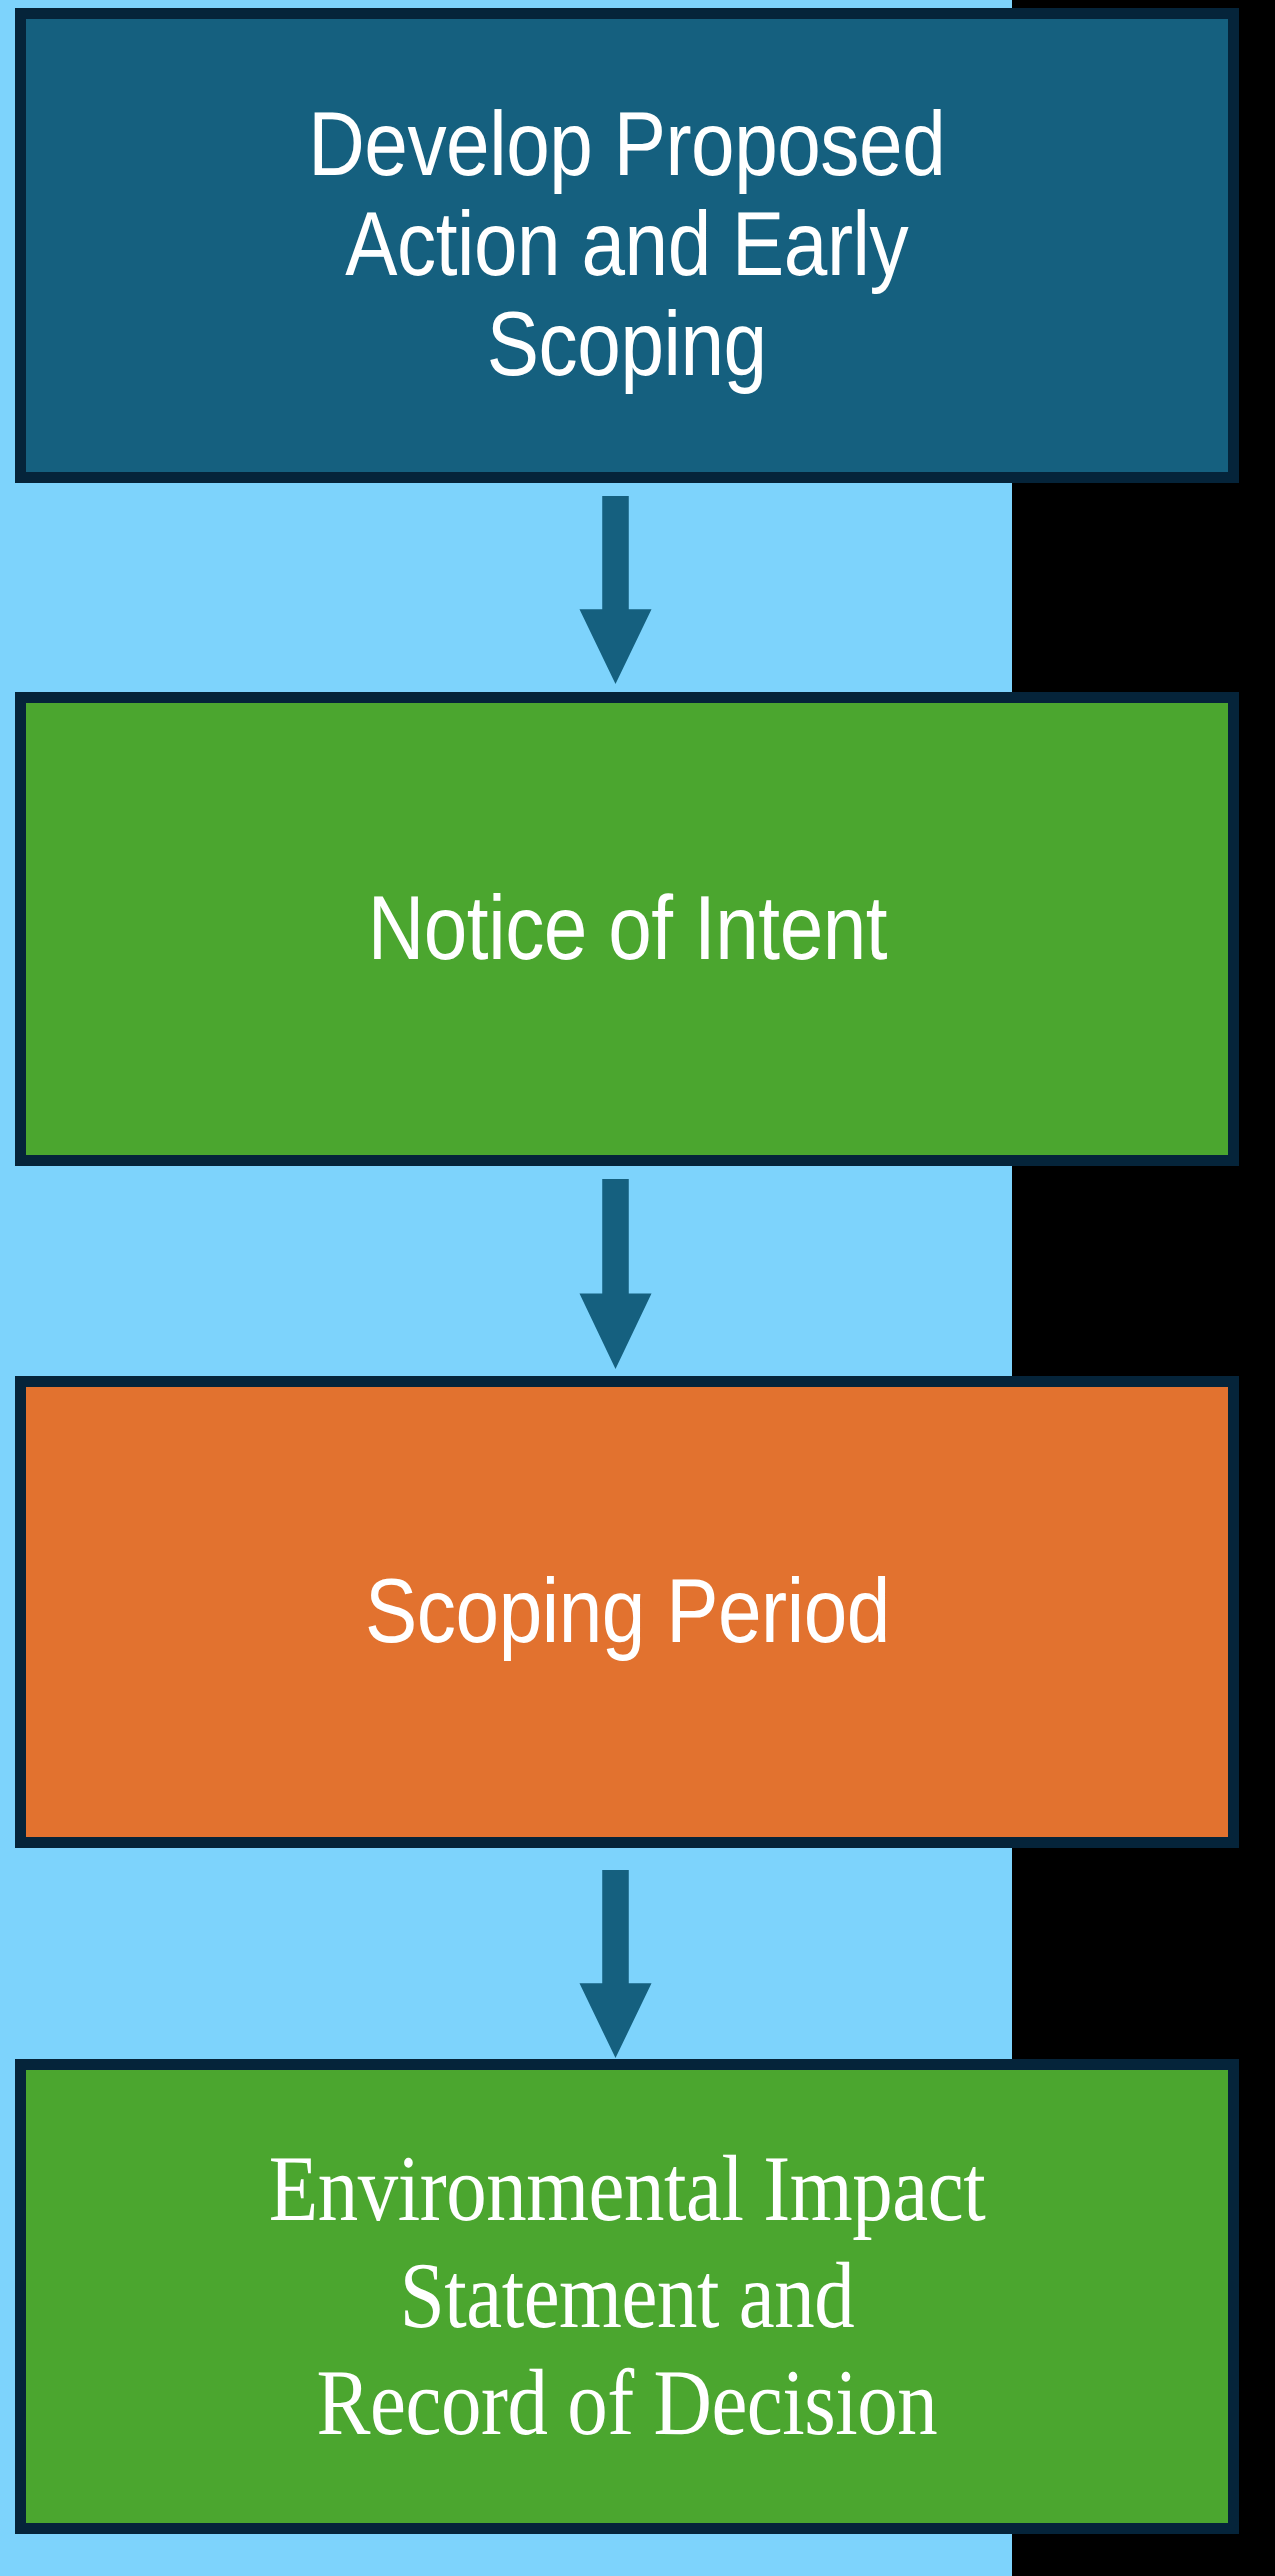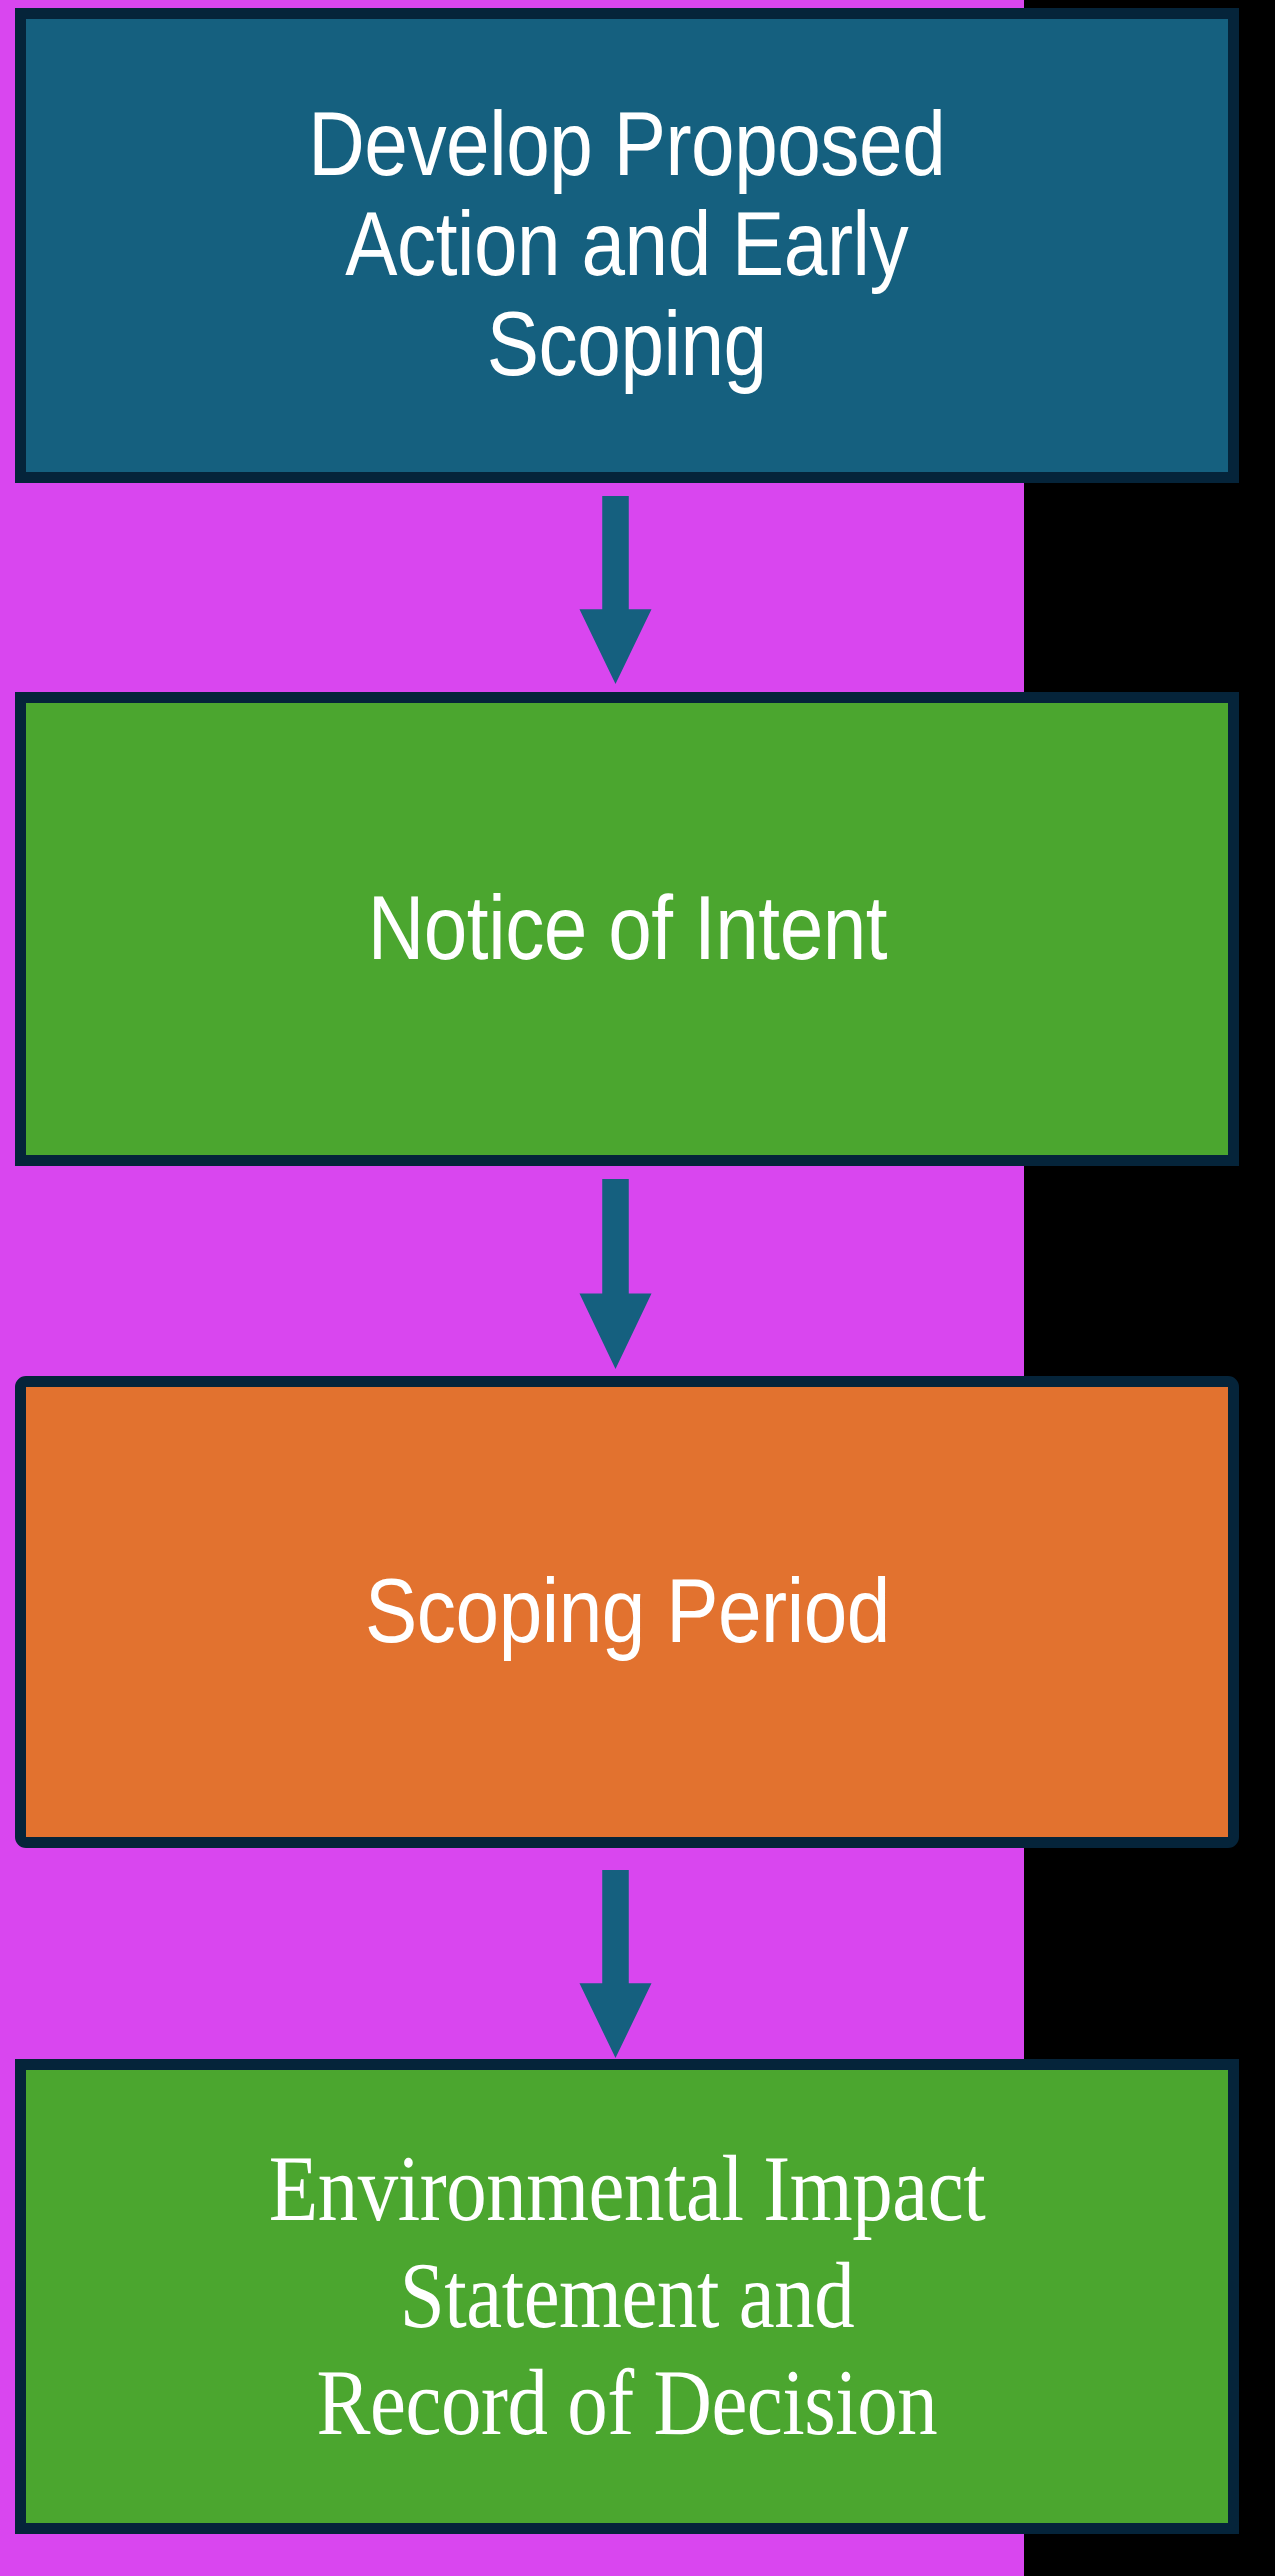--- a/index.html
+++ b/index.html
@@ -10,22 +10,21 @@
   body {
     width: 1275px;
     height: 2576px;
     overflow: hidden;
     font-family: "Liberation Sans", "DejaVu Sans", sans-serif;
   }
   #flowchart {
     position: relative;
     width: 1012px;
     height: 2576px;
-    background: #d946ef;
-    padding-left: 12px;
+    background: #7dd3fc;
   }
   .node {
     position: absolute;
     box-sizing: border-box;
     border-style: solid;
     border-color: #05243a;
     display: flex;
     align-items: center;
     justify-content: center;
     overflow: hidden;
@@ -60,21 +59,20 @@
     background: #4ba62f;
   }
   #node-2 .node-label { font-size: 91px; }
 
   
   #node-3 {
     left: 15px;  top: 1376px;
     width: 1224px; height: 472px;
     border-width: 11.3px;
     background: #e2722f;
-    border-radius: 11px;
   }
   #node-3 .node-label { font-size: 91px; }
 
   
   #node-4 {
     left: 15px;  top: 2059px;
     width: 1224px; height: 475px;
     border-width: 11.3px;
     background: #4ba62f;
     font-family: Liberation Serif, serif;

